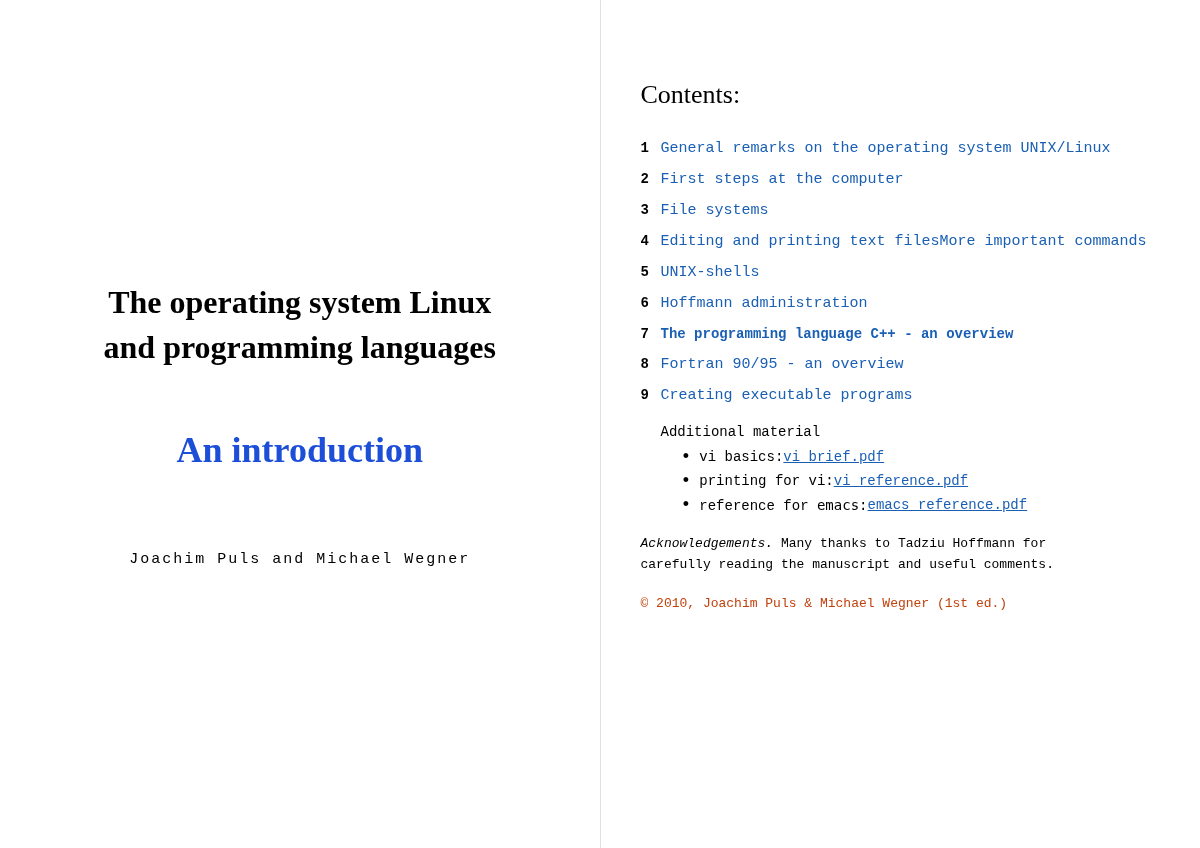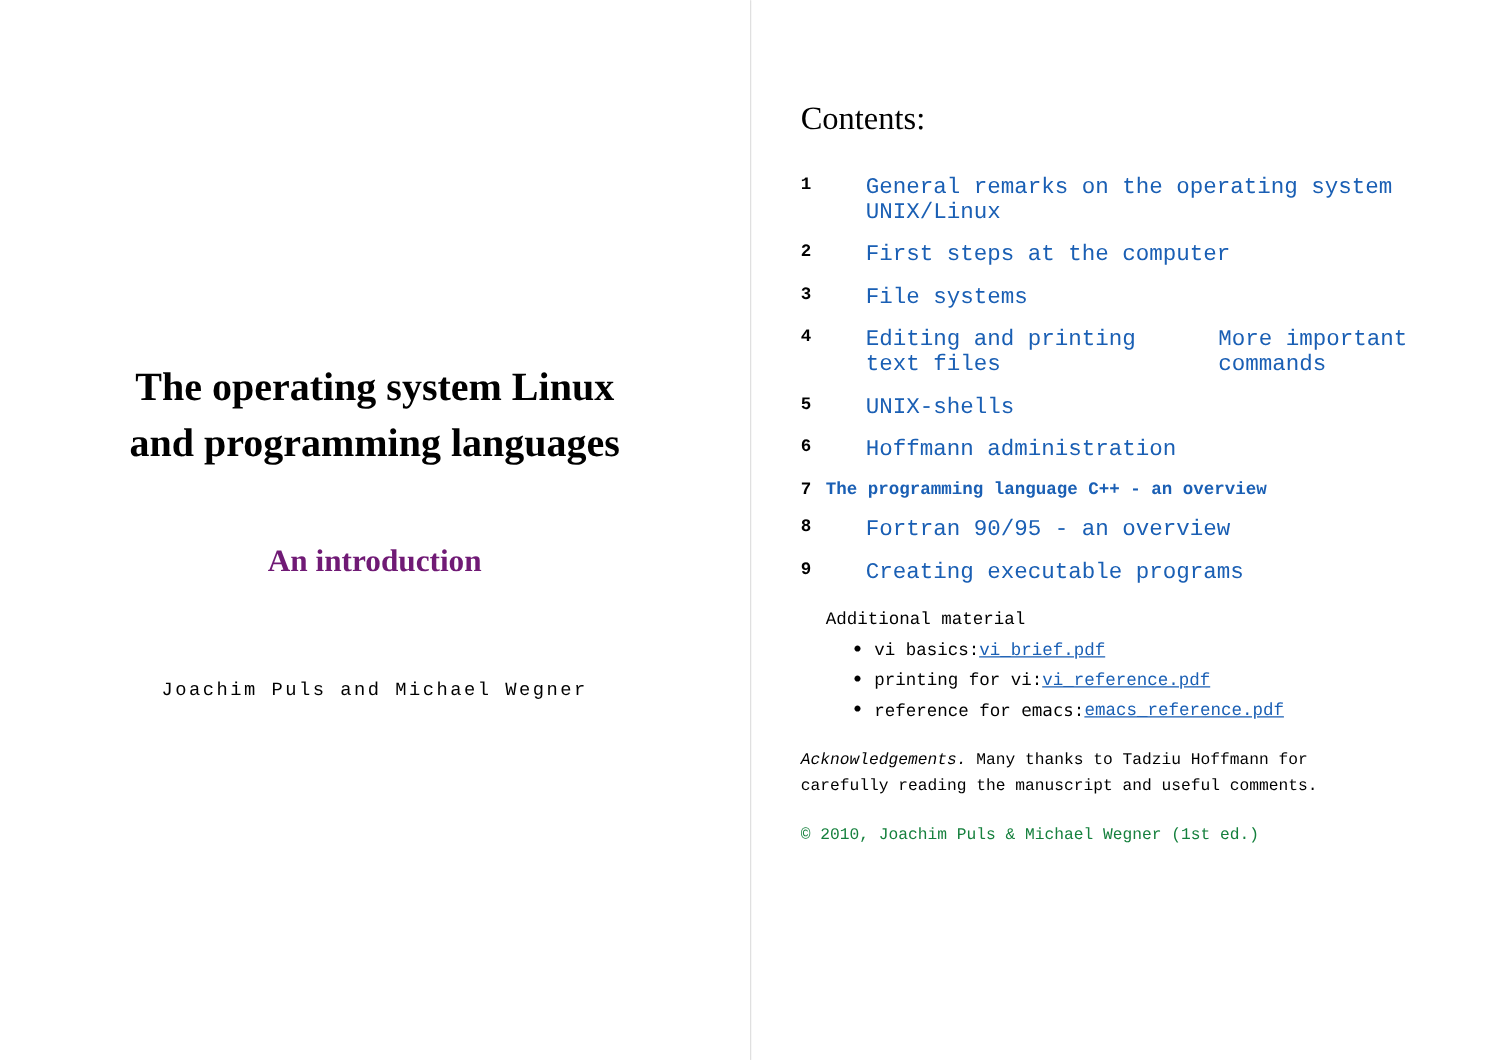--- a/index.html
+++ b/index.html
@@ -34,23 +34,23 @@
       font-size: 32px;
       text-align: center;
       line-height: 1.4;
       color: #000;
       margin-bottom: 60px;
     }
 
     .book-subtitle {
       font-family: 'Times New Roman', Times, serif;
       font-weight: bold;
-      font-size: 25px;
+      font-size: 36px;
       text-align: center;
-      color: #701a75;
+      color: #1d4ed8;
       margin-bottom: 80px;
     }
 
     .book-authors {
       font-family: 'Courier New', Courier, monospace;
       font-size: 15px;
       text-align: center;
       color: #000;
       letter-spacing: 2px;
     }
@@ -89,24 +89,23 @@
       font-weight: bold;
     }
 
     .toc-number.bold {
       font-weight: bold;
     }
 
     .toc-link {
       color: #1a5fb4;
       font-family: 'Courier New', Courier, monospace;
-      font-size: 18px;
+      font-size: 15px;
       text-decoration: none;
       cursor: pointer;
-      margin-left: 32px;
     }
 
     .toc-link-bold {
       color: #1a5fb4;
       font-family: 'Courier New', Courier, monospace;
       font-size: 14px;
       font-weight: bold;
       text-decoration: none;
       cursor: pointer;
     }
@@ -167,21 +166,21 @@
       max-width: 460px;
     }
 
     .acknowledgements em {
       font-style: italic;
     }
 
     .copyright {
       font-family: 'Courier New', Courier, monospace;
       font-size: 13px;
-      color: #15803d;
+      color: #c2410c;
       margin-top: 10px;
     }
 
     .divider {
       width: 1px;
       height: 848px;
       background: #e0e0e0;
     }
   </style>
 </head>

